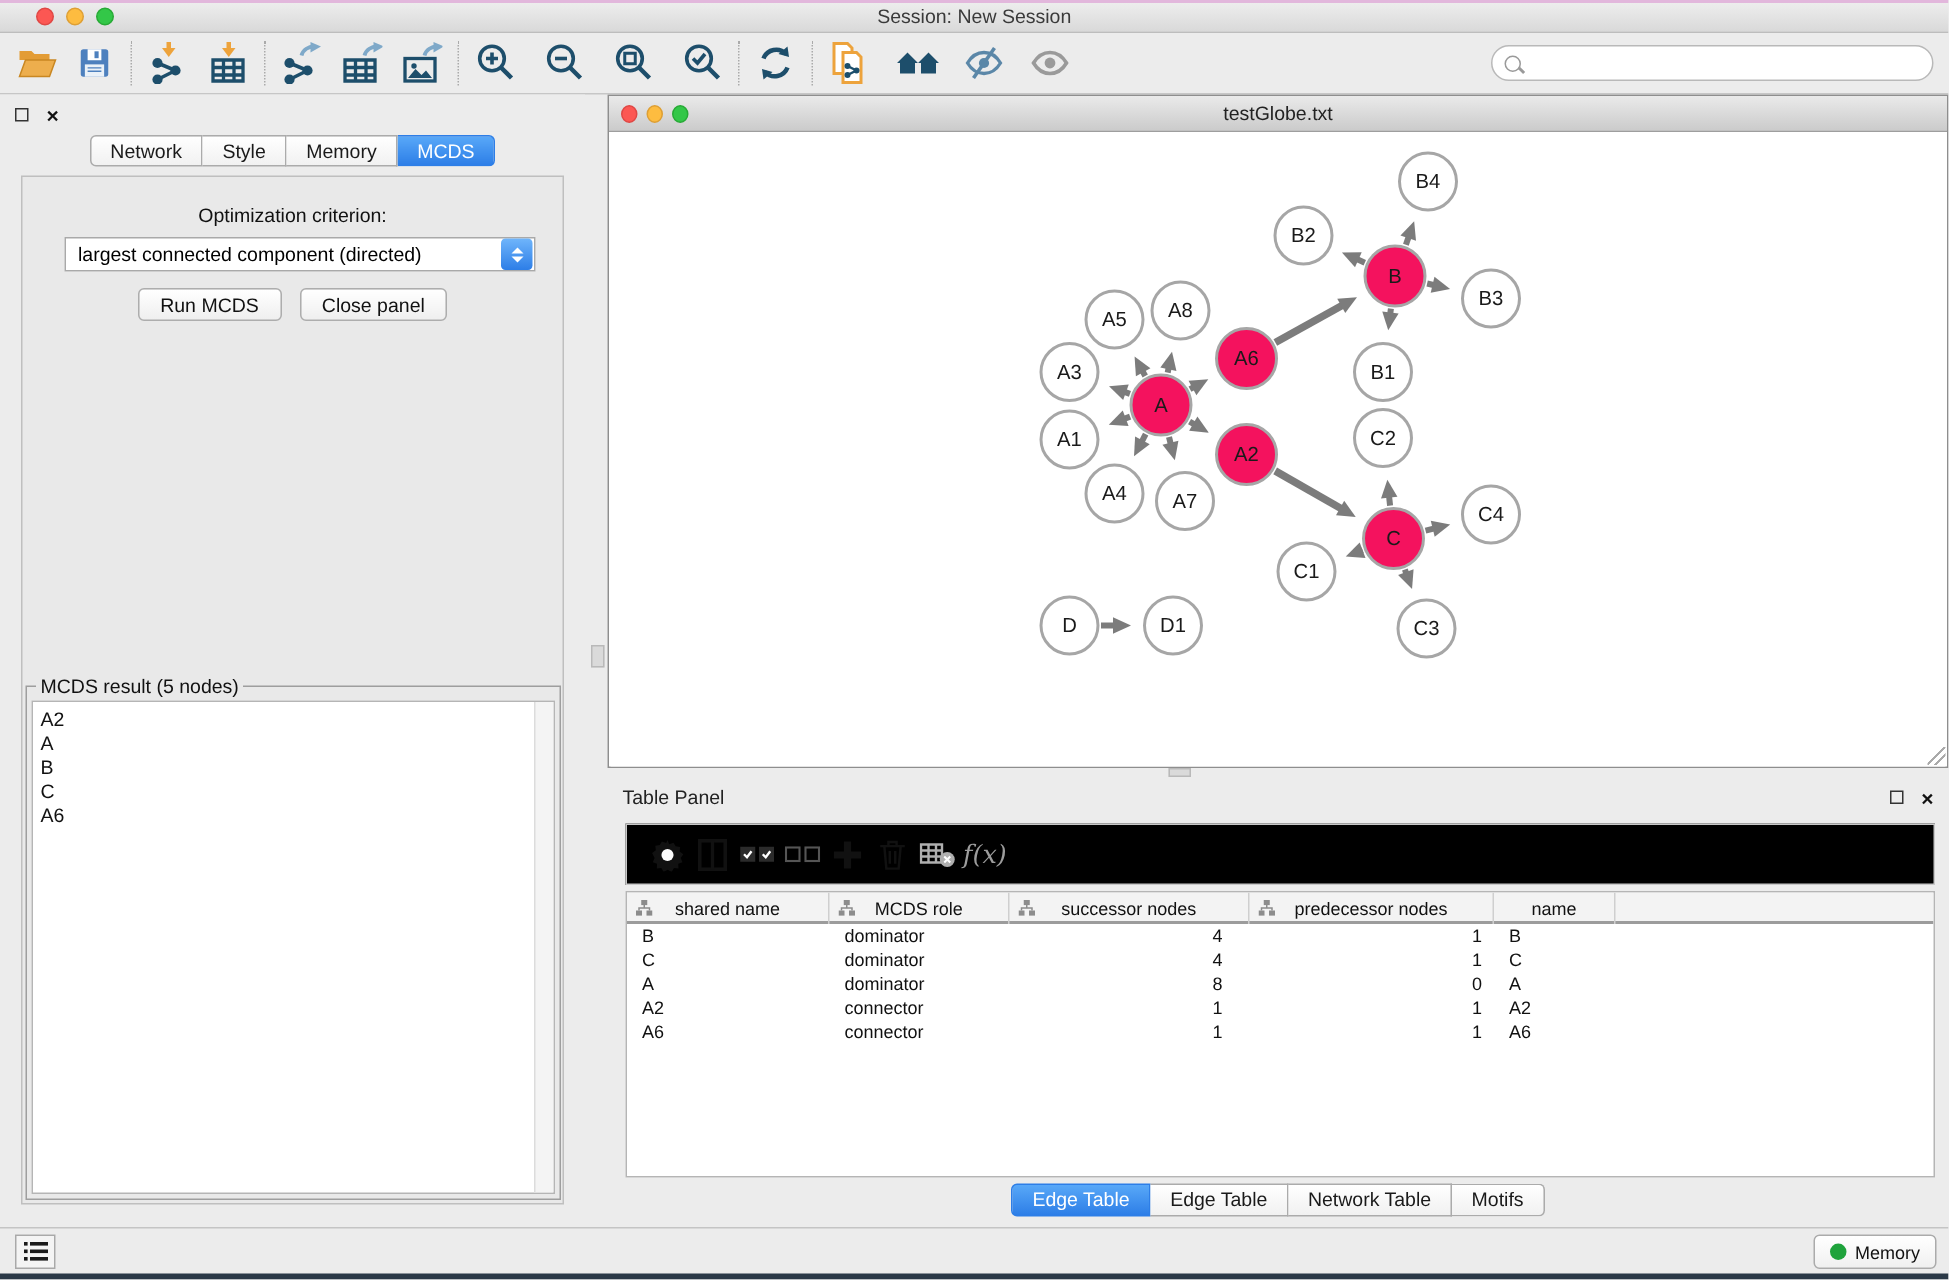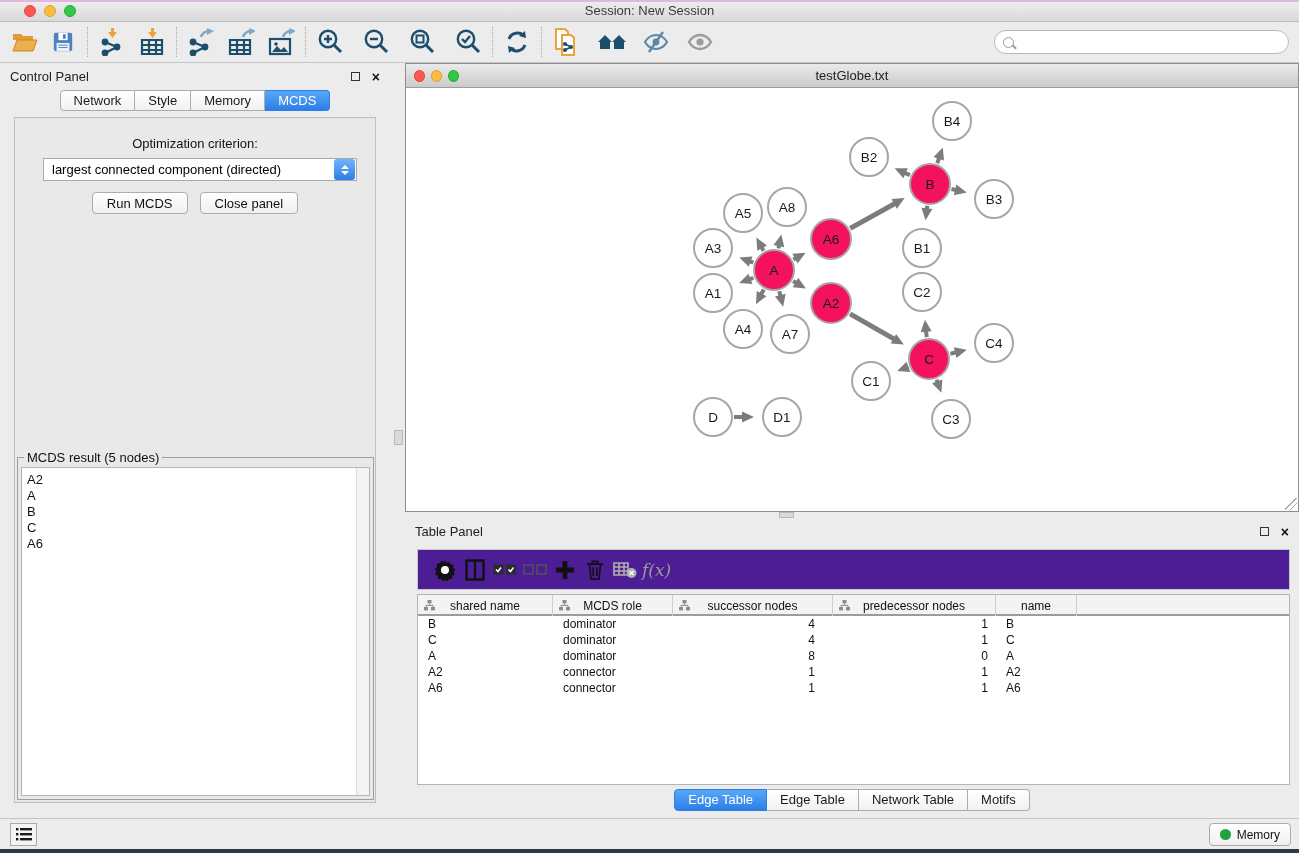--- a/index.html
+++ b/index.html
@@ -71,21 +71,21 @@
   #net-canvas { position:absolute; left:1px; top:25px; width:890px; height:422px; background:#FFF; }
   #grip { position:absolute; right:1px; bottom:1px; width:12px; height:12px;
     background:linear-gradient(135deg, transparent 45%, #AAA 45%, #AAA 52%, transparent 52%, transparent 68%, #AAA 68%, #AAA 75%, transparent 75%); }
 
   
   #vsplit { left:394px; top:430px; width:9px; height:15px; background:#DADADA; border:1px solid #B9B9B9; }
   #hsplit { left:779px; top:512px; width:15px; height:6px; background:#DADADA; border:1px solid #B9B9B9; }
 
   
   #table-panel { left:405px; top:518px; width:894px; height:300px; background:#ECECEC; }
-  #tp-toolbar { position:absolute; left:12px; right:9px; top:31px; height:41px; background:#4c1d95;
+  #tp-toolbar { position:absolute; left:12px; right:9px; top:31px; height:41px; background:#000000;
     border:1px solid #C8C8C8; display:flex; align-items:center; padding-left:14px; gap:4px; }
   .tp-icon { width:26px; height:26px; display:flex; align-items:center; justify-content:center; }
   #fx-label { font-family:"DejaVu Serif", serif; font-style:italic; font-size:17px; color:#9C9C9C; }
   #tp-table { position:absolute; left:12px; right:9px; top:76px; height:191px; background:#FFF;
     border:1px solid #B5B5B5; overflow:hidden; }
   #thead { display:flex; height:21px; border-bottom:2px solid #9C9C9C; background:#F3F3F3; }
   .th { height:21px; border-right:1px solid #CFCFCF; display:flex; align-items:center; justify-content:center;
     font-size:12px; color:#111; position:relative; }
   .th .sort-ic { position:absolute; left:6px; top:5px; }
   .tr { display:flex; height:16px; }
@@ -273,21 +273,20 @@
       </svg>
   </div>
   <div id="search-wrap">
     <div class="mag"></div>
     <input id="search-input" placeholder="" style="">
   </div>
 </div>
 
 <div id="control-panel" class="abs">
   <div class="panel-head">
-    <div class="pt">Control Panel</div>
     <div class="float-box"></div>
     <div class="close-x">×</div>
   </div>
   <div class="seg">
     <div class="tab">Network</div>
     <div class="tab">Style</div>
     <div class="tab">Memory</div>
     <div class="tab sel">MCDS</div>
   </div>
   <div id="cp-content">

